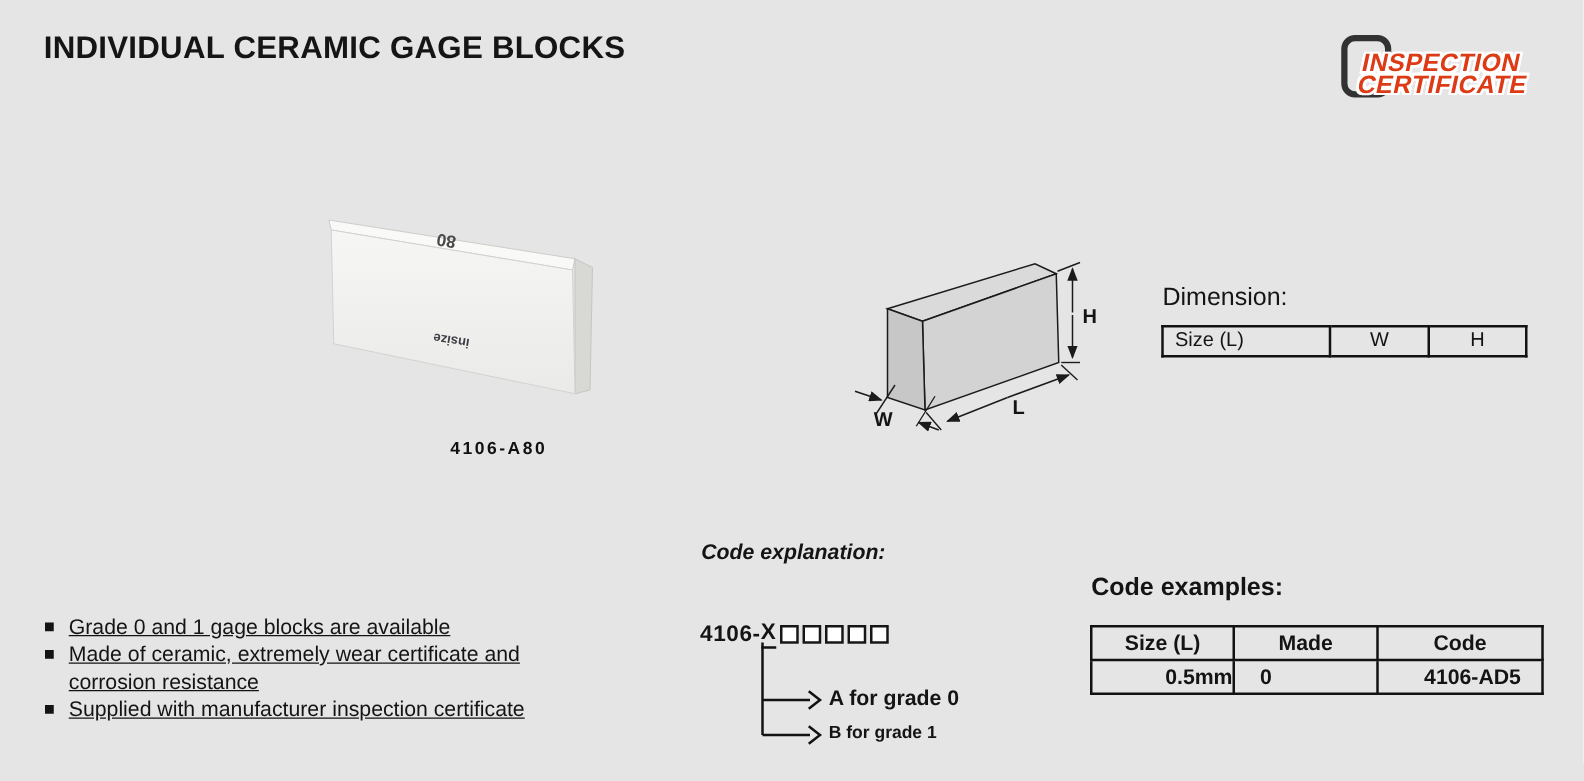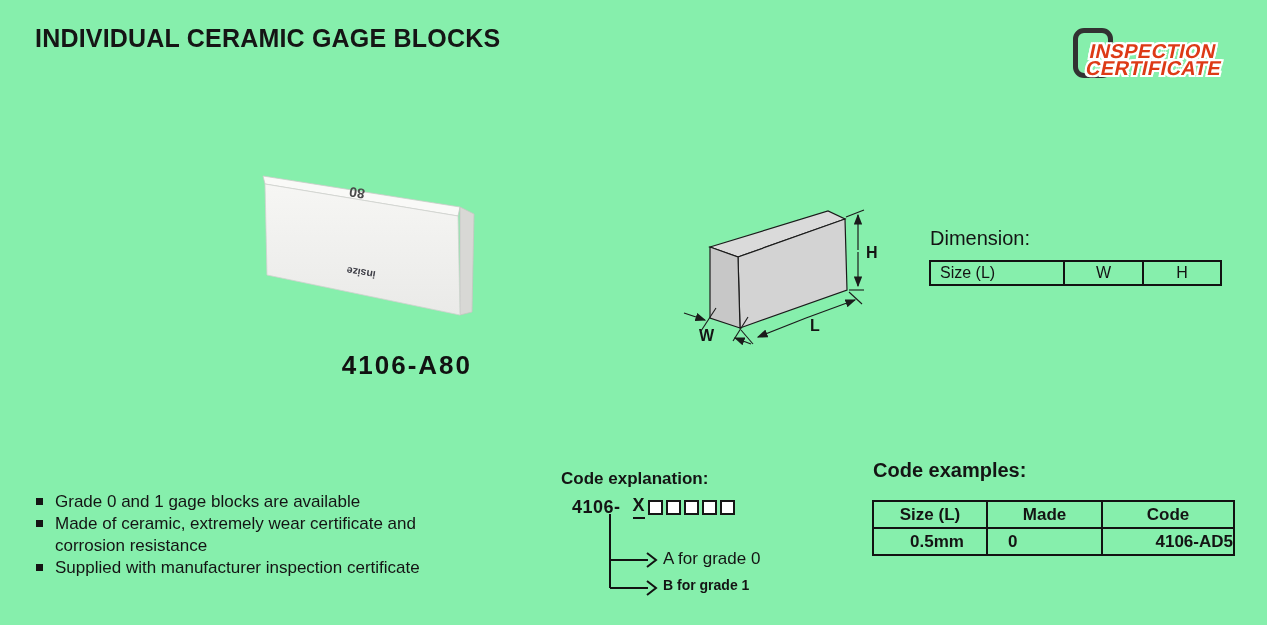--- a/index.html
+++ b/index.html
@@ -1,60 +1,60 @@
 <!DOCTYPE html>
 <html><head>
 <meta charset="utf-8">
 <style>
   html,body{margin:0;padding:0;background:#ffffff;}
   .page{
-    position:relative;width:1267px;height:625px;background:#86efac;overflow:hidden;
+    position:relative;width:1267px;height:625px;background:#e5e5e5;overflow:hidden;
     font-family:"Liberation Sans","DejaVu Sans",sans-serif;color:#141414;
   }
   
   .page-title{position:absolute;left:35px;top:24px;font-size:25px;font-weight:bold;letter-spacing:.2px;color:#151515;}
   
   .cert-rect{position:absolute;left:1073px;top:28px;width:40px;height:50px;box-sizing:border-box;
     border:5px solid #323232;border-radius:11px;background:transparent;}
   .cert-text{position:absolute;left:1088px;top:43px;transform:skewX(-12deg);
     font-weight:bold;font-size:20px;line-height:17px;letter-spacing:.4px;color:#dd3a16;white-space:nowrap;
     text-shadow:-2px 0 0 #fff,2px 0 0 #fff,0 -2px 0 #fff,0 2px 0 #fff,-2px -2px 0 #fff,2px -2px 0 #fff,-2px 2px 0 #fff,2px 2px 0 #fff;}
   
   .photo-svg{position:absolute;left:250px;top:168px;}
-  .photo-caption{position:absolute;left:326px;top:350px;width:146px;text-align:right;
-    font-size:26px;font-weight:bold;letter-spacing:2px;color:#111;}
+  .photo-caption{position:absolute;left:326px;top:350px;width:146px;text-align:center;
+    font-size:14px;font-weight:bold;letter-spacing:2px;color:#111;}
   
   .diagram-svg{position:absolute;left:672px;top:198px;}
   
   .dim-heading{position:absolute;left:930px;top:227px;font-size:20px;color:#141414;}
   .dim-table{position:absolute;left:929px;top:260px;border-collapse:collapse;table-layout:fixed;}
   .dim-table td{border:2px solid #121212;font-size:16px;padding:0;height:22px;line-height:22px;overflow:hidden;}
   .dim-table td.c0{padding-left:9px;text-align:left;}
   .dim-table td.cc{text-align:center;}
   
-  .features{position:absolute;left:35px;top:491px;width:445px;}
+  .features{position:absolute;left:35px;top:491px;width:445px;text-decoration:underline;}
   .feature-item{position:relative;padding-left:20px;font-size:17px;line-height:22px;color:#141414;}
   .bullet-square{position:absolute;left:1px;top:7px;width:7px;height:7px;background:#141414;}
   
-  .codeexp-heading{position:absolute;left:561px;top:469px;font-size:17px;font-weight:bold;}
+  .codeexp-heading{position:absolute;left:561px;top:432px;font-size:17px;font-weight:bold;font-style:italic;}
   .code-line{position:absolute;left:560px;top:495px;display:flex;align-items:center;}
-  .code-prefix,.code-var{font-size:18px;font-weight:bold;letter-spacing:.5px;margin-left:12px;}
+  .code-prefix,.code-var{font-size:18px;font-weight:bold;letter-spacing:.5px;}
   .code-var{border-bottom:2px solid #121212;padding-bottom:1px;}
   .ph-box{width:11px;height:11px;border:2px solid #161616;margin-left:3px;background:#fff;}
   .branch-svg{position:absolute;left:555px;top:508px;}
-  .branch-label-a{position:absolute;left:663px;top:549px;font-size:17px;font-weight:normal;}
+  .branch-label-a{position:absolute;left:663px;top:549px;font-size:17px;font-weight:bold;}
   .branch-label-b{position:absolute;left:663px;top:577px;font-size:14px;font-weight:bold;}
   
   .codeex-heading{position:absolute;left:873px;top:459px;font-size:20px;font-weight:bold;}
   .ex-table{position:absolute;left:872px;top:500px;border-collapse:collapse;table-layout:fixed;}
   .ex-table td{border:2px solid #121212;font-size:17px;font-weight:bold;padding:0;height:25px;line-height:25px;overflow:hidden;}
   .ex-table tr.hd td{text-align:center;}
-  .ex-table td.v0{padding-left:14px;text-align:center;}
+  .ex-table td.v0{padding-left:14px;text-align:right;}
   .ex-table td.v1{padding-left:20px;text-align:left;}
-  .ex-table td.v2{padding-left:20px;text-align:right;}
+  .ex-table td.v2{padding-left:20px;text-align:center;}
 </style>
 </head>
 <body>
 
 <div class="page">
 
   <div class="page-title">INDIVIDUAL CERAMIC GAGE BLOCKS</div>
 
   <div class="cert-rect"></div>
   <div class="cert-text">

